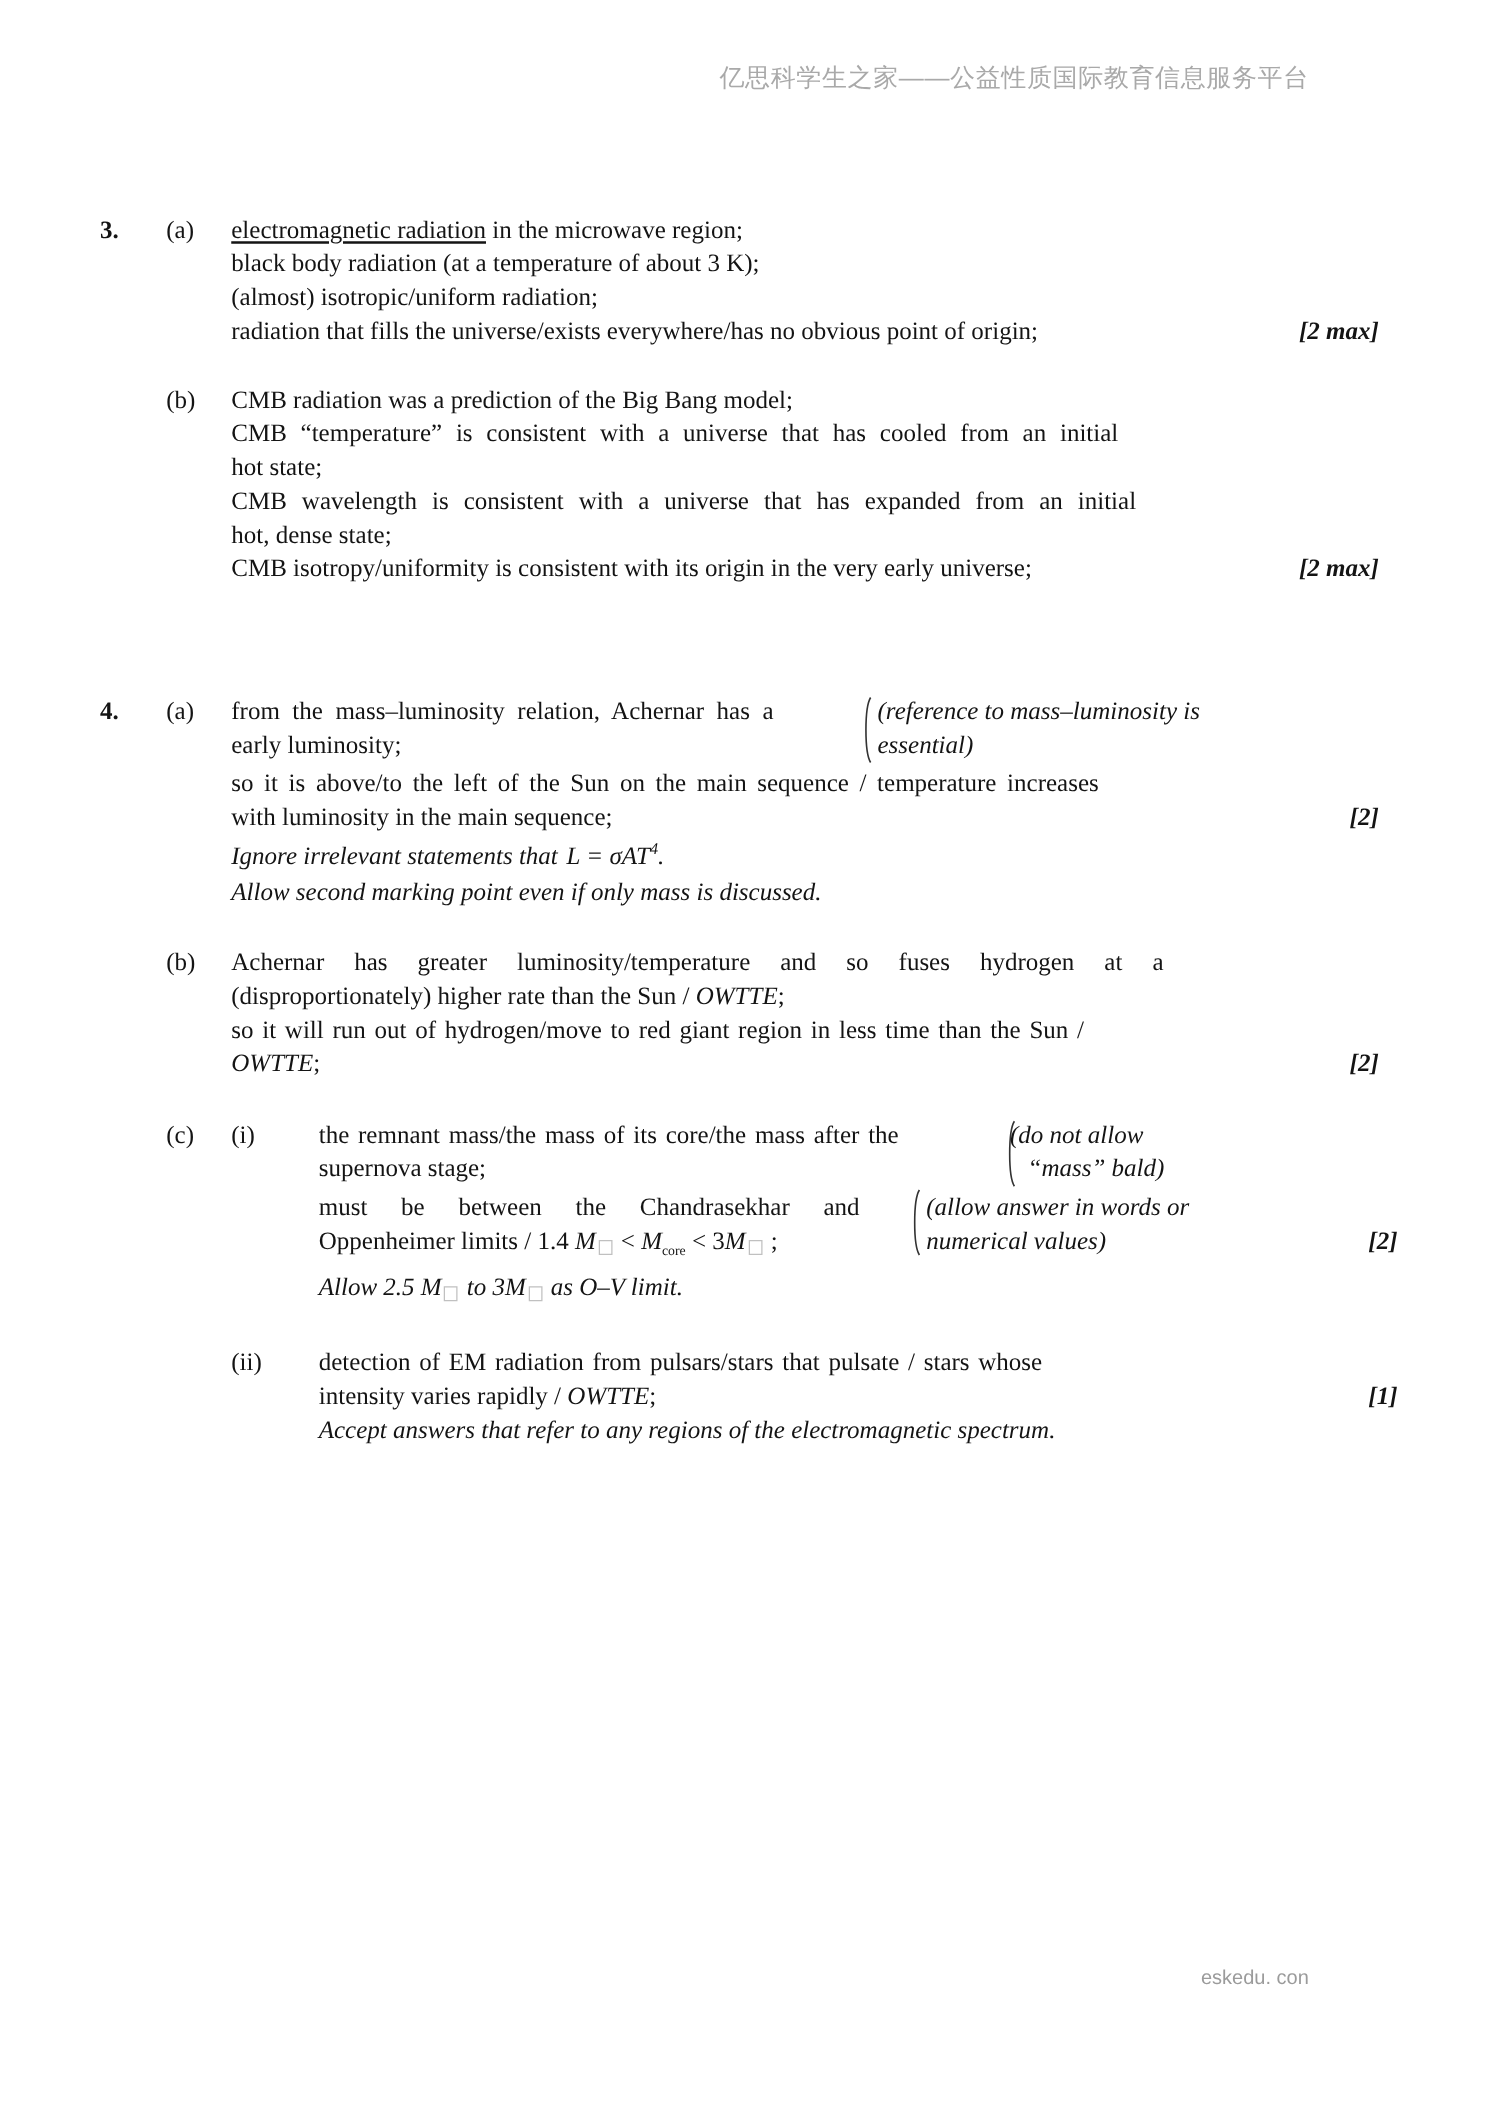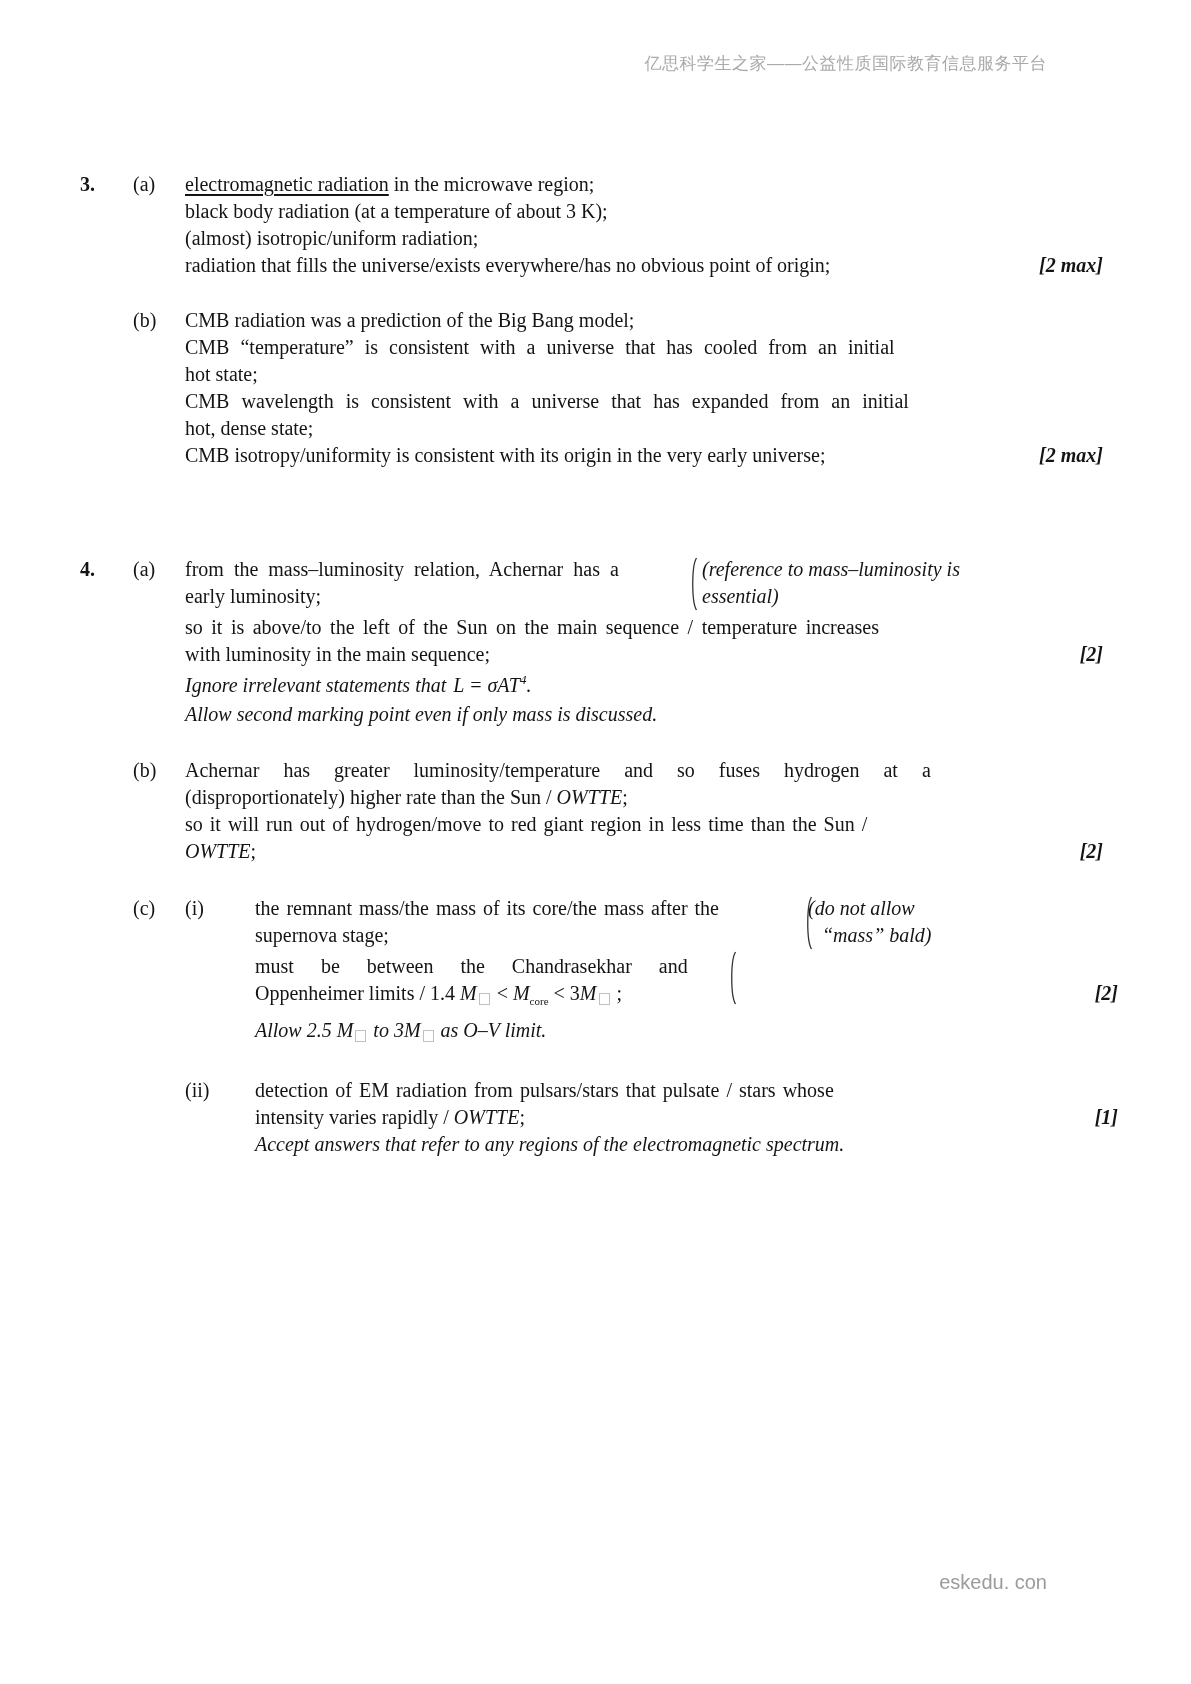--- a/index.html
+++ b/index.html
@@ -4,26 +4,26 @@
 <style>
   html,body { margin:0; padding:0; background:#ffffff; }
   .page {
     position:relative; width:1191px; height:1684px; background:#fff;
     font-family:"Liberation Serif","DejaVu Serif",serif;
     font-size:20px; line-height:27px; color:#141414; overflow:hidden;
   }
   .hdr {
     position:absolute; top:50px; right:144px;
     font-family:"Liberation Sans","DejaVu Sans",sans-serif;
-    font-size:17px; color:#a9a9a9; letter-spacing:0.5px; white-space:nowrap;
+    font-size:20px; color:#a9a9a9; letter-spacing:0.5px; white-space:nowrap;
   }
   .ftr {
     position:absolute; top:1569px; right:144px;
     font-family:"Liberation Sans","DejaVu Sans",sans-serif;
-    font-size:20px; color:#9b9b9b; white-space:nowrap;
+    font-size:16px; color:#9b9b9b; white-space:nowrap;
   }
   .q { position:absolute; left:80px; width:1023px; }
   #q3 { top:171px; }
   #q4 { top:556px; }
   .qnum { position:absolute; left:0; top:0; font-weight:bold; }
   .part { position:absolute; left:53px; width:970px; }
   .plabel { position:absolute; left:0; top:0; }
   .content { position:relative; margin-left:52px; width:815px; }
   .inner { position:relative; margin-left:70px; width:760px; }
   .line { position:relative; white-space:nowrap; }
@@ -154,20 +154,24 @@
           <div class="note" style="left:553px; top:0;">
             <span>(do not allow</span>
             <span class="n2" style="padding-left:14px;">“mass” bald)</span>
           </div>
           <div class="line ws22 mt4"><span>must be between the Chandrasekhar and</span></div>
           <div class="bracket" style="left:472px; top:56px;">
             <svg width="10" height="54" viewBox="0 0 10 54">
                 <path d="M8.5 1 C 3.5 9, 3.5 45, 8.5 53" stroke="#333" stroke-width="1.3" fill="none"></path>
               </svg>
           </div>
+          <div class="note" style="left:486px; top:58px;">
+            <span>(allow answer in words or</span>
+            <span class="n2">numerical values)</span>
+          </div>
           <div class="line">
             <span>Oppenheimer limits / 1.4</span>
             <span class="it">M</span><span class="glyphbox"></span>
             <span>&lt;</span>
             <span class="it">M</span><sub>core</sub>
             <span>&lt; 3</span><span class="it">M</span><span class="glyphbox"></span>
             <span>;</span>
             <span class="mark">[2]</span>
           </div>
           <div class="line guidance mt10">

